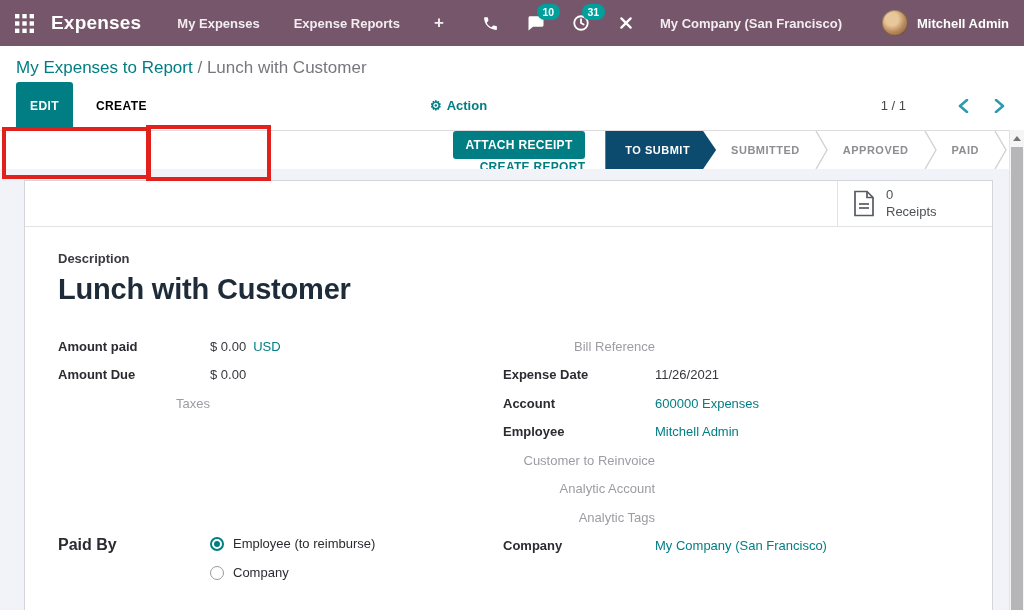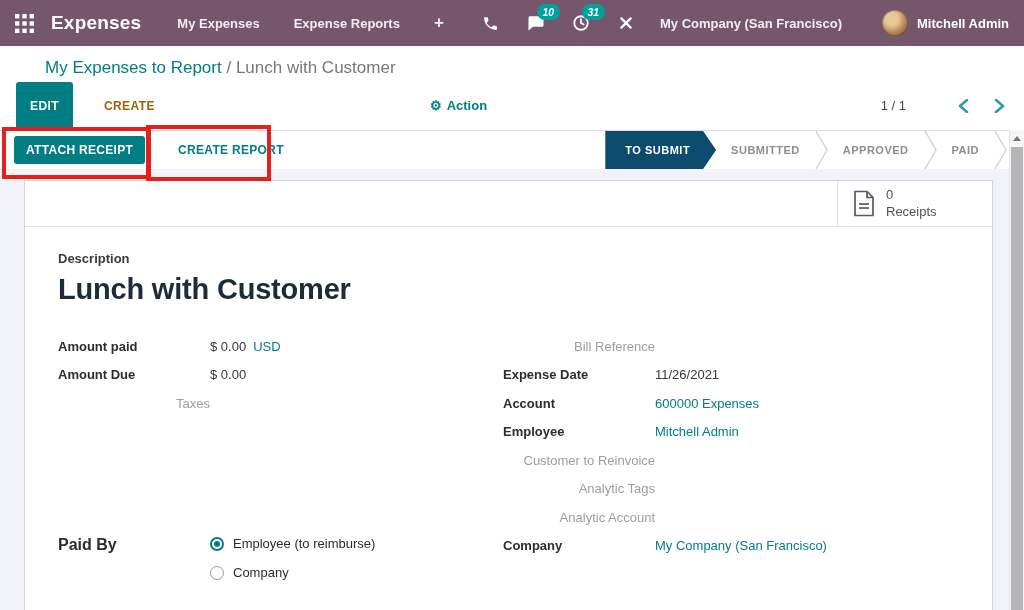--- a/index.html
+++ b/index.html
@@ -10,45 +10,45 @@
   }
   
   .navbar{height:46px;background:#75566B;display:flex;align-items:center;padding:0 15px;color:#fff;}
   .apps-btn{width:22px;height:22px;margin-right:14px;cursor:pointer;display:flex;align-items:center;}
   .app-name{font-size:19px;font-weight:700;margin-right:36px;letter-spacing:.2px;}
   .nav-menu{font-size:13px;font-weight:600;color:#f3edf1;margin-right:34px;cursor:pointer;}
   .nav-plus{font-size:17px;font-weight:700;color:#f3edf1;cursor:pointer;margin-right:10px;}
   .systray{margin-left:auto;display:flex;align-items:center;}
   .tray-icon{position:relative;width:24px;height:24px;margin-left:21px;cursor:pointer;display:flex;align-items:center;justify-content:center;}
   .badge{position:absolute;top:-7px;left:13px;background:#00a09d;color:#fff;font-size:10.5px;font-weight:700;
-         padding:1.5px 5.5px;border-radius:9px;line-height:1.2;font-style:italic;}
+         padding:1.5px 5.5px;border-radius:9px;line-height:1.2;}
   .company-switch{font-size:13px;font-weight:600;color:#f3edf1;margin-left:22px;cursor:pointer;}
   .avatar{width:26px;height:26px;border-radius:50%;margin-left:40px;cursor:pointer;
           background:radial-gradient(circle at 38% 35%,#e8c79b 0 28%,#b98b5e 55%,#6f4a33 100%);
           box-shadow:inset 0 0 0 1px rgba(0,0,0,.25);}
   .user-name{font-size:13px;font-weight:600;margin-left:9px;cursor:pointer;}
   
   .control-panel{background:#fff;padding:9px 16px 10px;}
   .breadcrumb{font-size:17px;margin:2px 0 12px;line-height:1.35;}
-  .bc-parent{color:#017e84;cursor:pointer;margin-left:29px;}
+  .bc-parent{color:#017e84;cursor:pointer;}
   .bc-sep,.bc-current{color:#77777d;}
   .cp-buttons{display:flex;align-items:center;position:relative;height:28px;}
   .btn-edit{background:#017e84;color:#fff;font-size:12px;font-weight:700;letter-spacing:.4px;
             padding:17px 14px;border:none;border-radius:3px;cursor:pointer;font-family:inherit;}
-  .btn-create{color:#a16207;font-size:12px;font-weight:700;letter-spacing:.4px;margin-left:25px;
+  .btn-create{color:#000000;font-size:12px;font-weight:700;letter-spacing:.4px;margin-left:17px;
               background:none;border:none;cursor:pointer;font-family:inherit;}
   .action-menu{position:absolute;left:414px;display:flex;align-items:center;gap:5px;color:#017e84;
                font-size:13px;font-weight:600;cursor:pointer;}
   .gear{font-size:13px;line-height:1;}
   .pager{margin-left:auto;display:flex;align-items:center;}
   .pager-count{font-size:13px;color:#47474c;margin-right:30px;}
   .pager-nav{width:14px;height:14px;cursor:pointer;margin-left:22px;display:flex;align-items:center;}
   
   .statusbar-row{height:38px;border-top:1px solid #dcdcdf;border-bottom:1px solid #dcdcdf;background:#fff;
-                 display:flex;align-items:center;padding-left:14px;position:relative;}
+                 display:flex;align-items:center;padding-left:14px;position:relative;flex-direction:column;}
   .btn-attach{background:#017e84;color:#fff;font-size:12px;font-weight:700;letter-spacing:.3px;
               padding:7px 12px;border:none;border-radius:3px;cursor:pointer;font-family:inherit;}
   .btn-create-report{color:#017e84;font-size:12px;font-weight:700;letter-spacing:.3px;margin-left:27px;
                      background:none;border:none;cursor:pointer;font-family:inherit;}
   .statusbar{position:absolute;right:17px;top:0;bottom:0;display:flex;align-items:stretch;}
   .status-arrow{display:flex;align-items:center;background:#0c4a6e;color:#fff;font-size:11px;font-weight:700;
                 letter-spacing:.5px;padding:0 26px 0 20px;cursor:pointer;
                 clip-path:polygon(0 0,calc(100% - 13px) 0,100% 50%,calc(100% - 13px) 100%,0 100%);}
   .status-step{display:flex;align-items:center;color:#8d8d92;font-size:11px;font-weight:700;
                letter-spacing:.5px;padding:0 15px;cursor:pointer;}
@@ -269,24 +269,24 @@
             <span class="fvalue link">600000 Expenses</span>
           </div>
           <div class="frow">
             <span class="flabel">Employee</span>
             <span class="fvalue link">Mitchell Admin</span>
           </div>
           <div class="frow">
             <span class="flabel empty">Customer to Reinvoice</span>
           </div>
           <div class="frow">
+            <span class="flabel empty">Analytic Account</span>
+          </div>
+          <div class="frow">
             <span class="flabel empty">Analytic Tags</span>
-          </div>
-          <div class="frow">
-            <span class="flabel empty">Analytic Account</span>
           </div>
           <div class="frow">
             <span class="flabel">Company</span>
             <span class="fvalue link">My Company (San Francisco)</span>
           </div>
         </div>
       </div>
     </div>
   </div>
 </div>

